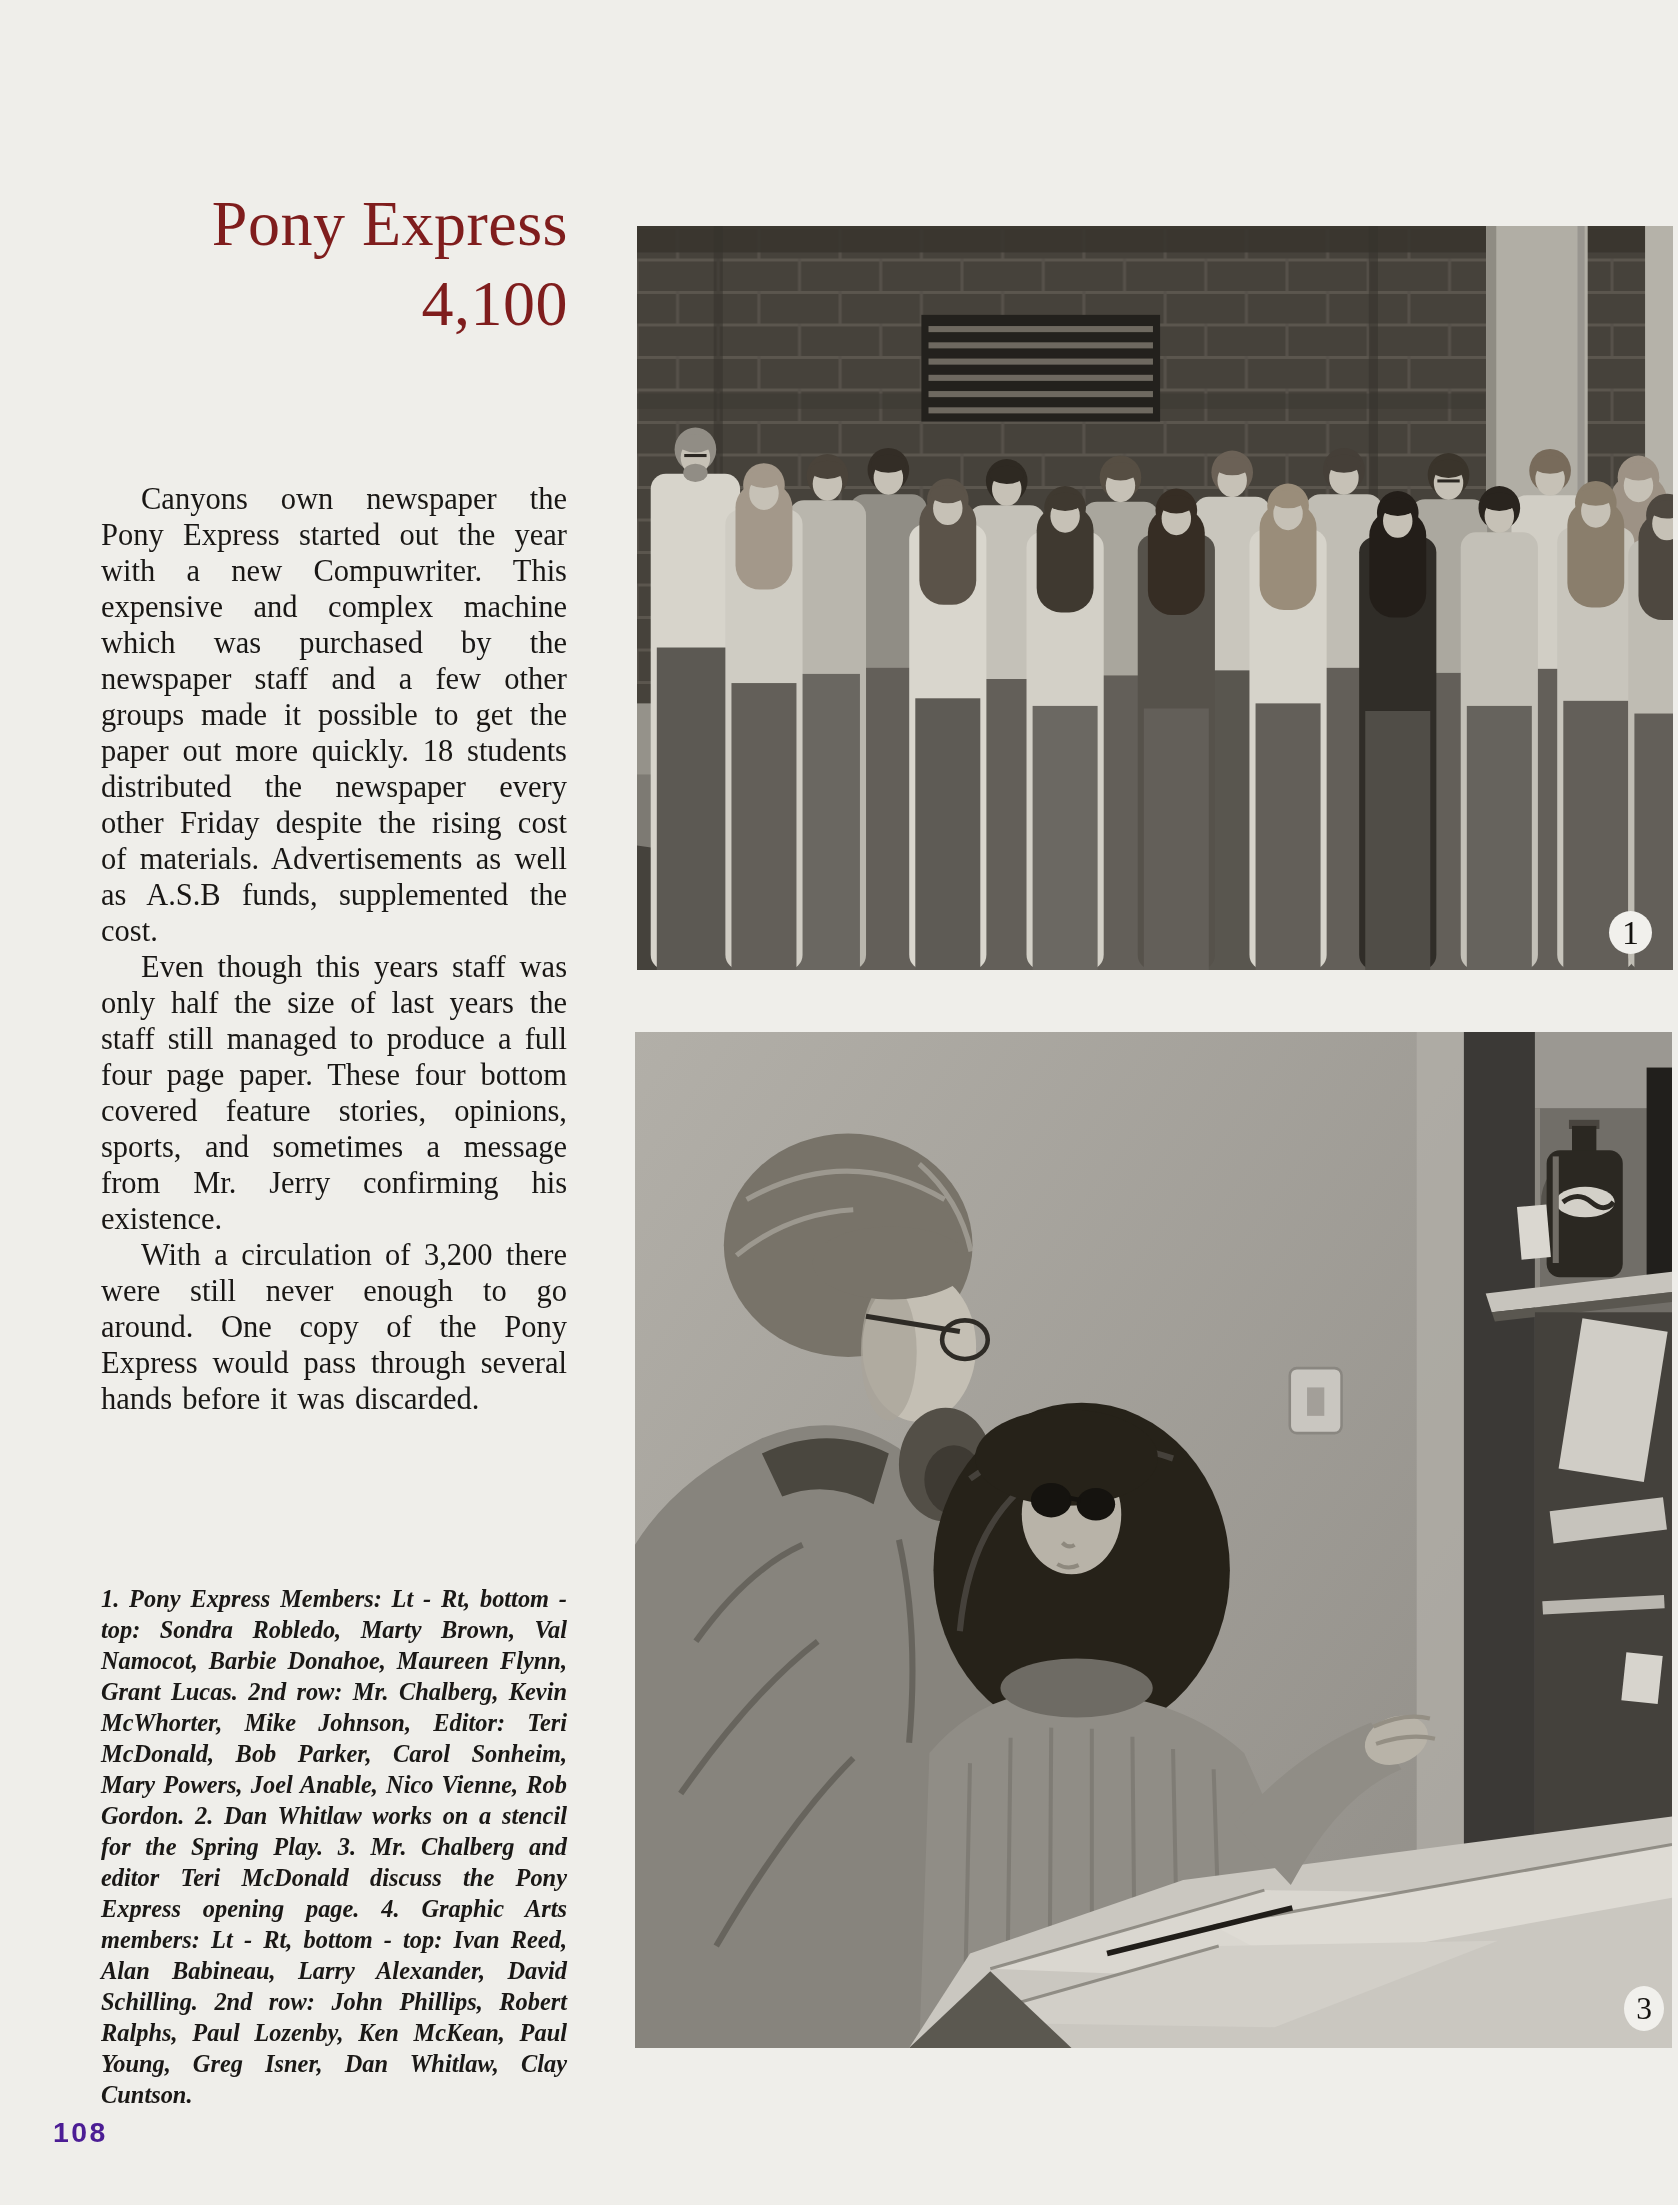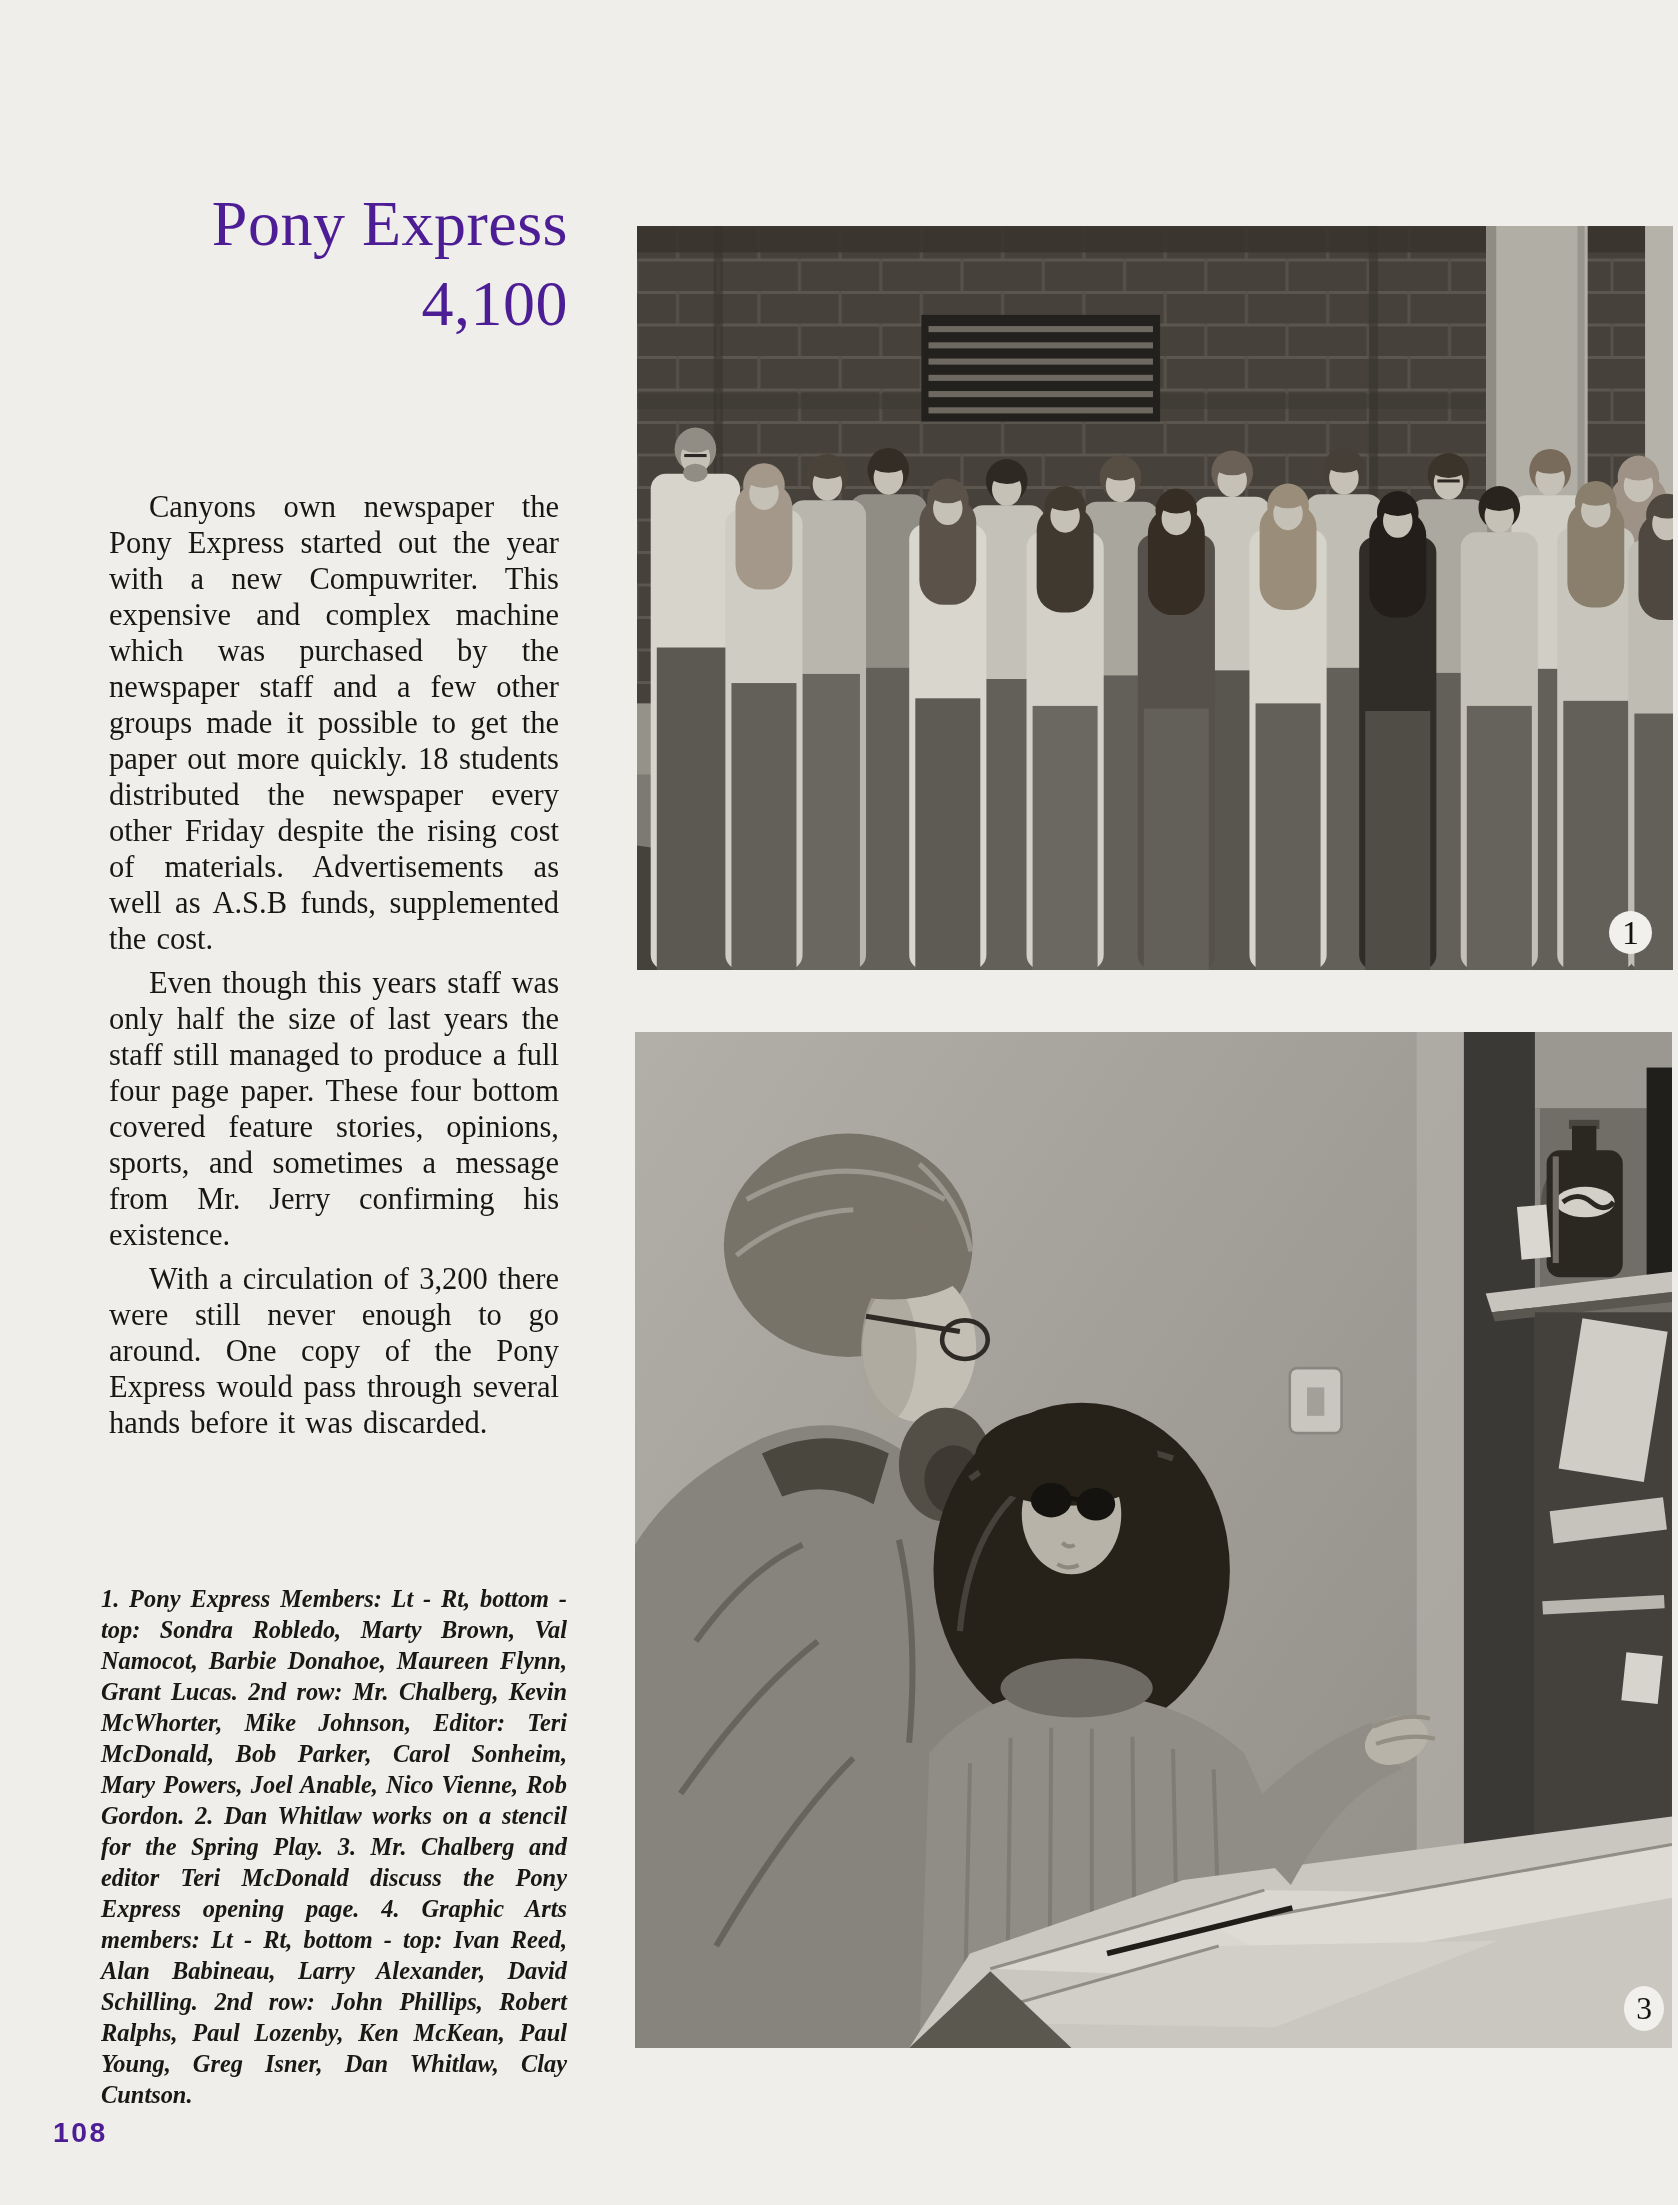--- a/index.html
+++ b/index.html
@@ -2,28 +2,28 @@
 <html style="font-size:8.1px"><head>
 <meta charset="utf-8">
 <style>
   html,body{margin:0;padding:0;background:#e6e5e1;}
   .page{
     position:relative;width:1678px;height:2205px;background:#efeeea;
     font-family:"Liberation Serif",serif;color:#1c1a18;overflow:hidden;
   }
   .headline{
     position:absolute;left:76px;top:184px;width:492px;
-    text-align:right;font-size:64px;line-height:80px;color:#4c1d95;
+    text-align:right;font-size:64px;line-height:80px;color:#7f1d1d;
     letter-spacing:0.5px;
   }
   .article{
     position:absolute;left:101px;top:481px;width:466px;
     font-size:30.5px;line-height:36px;text-align:justify;color:#191715;
   }
-  .article p{margin:8px;text-indent:40px;word-spacing:2.5px;}
+  .article p{margin:0;text-indent:40px;word-spacing:2.5px;}
   .caption{
     position:absolute;left:101px;top:1583px;width:466px;
     font-size:24.4px;line-height:31px;font-style:italic;font-weight:bold;
     text-align:justify;word-spacing:2px;color:#1a1816;
   }
   .page-number{
     position:absolute;left:53px;top:2116px;
     font-family:"Liberation Sans",sans-serif;font-weight:bold;
     font-size:28.4px;letter-spacing:2.5px;color:#4c1d95;
   }

